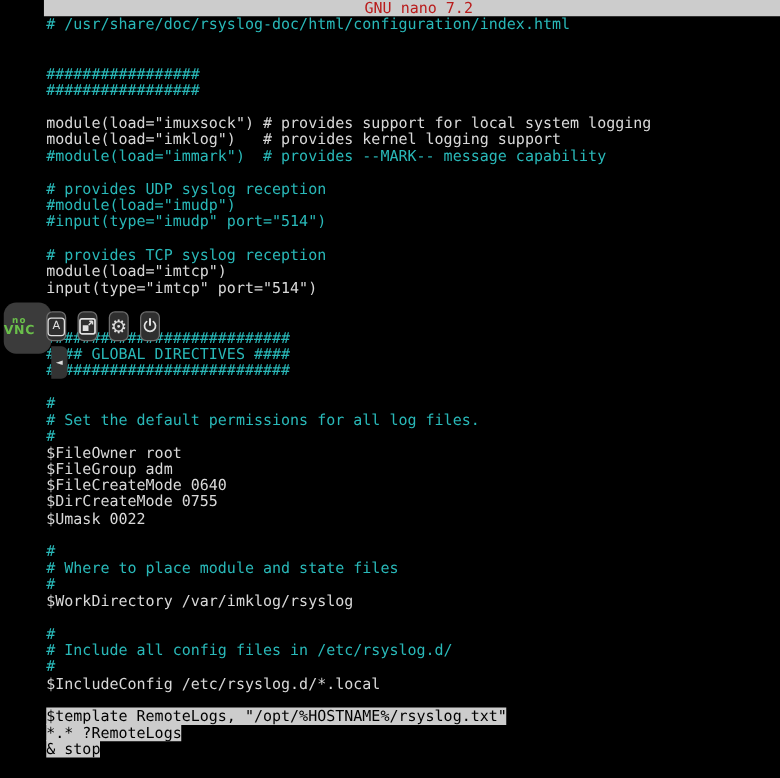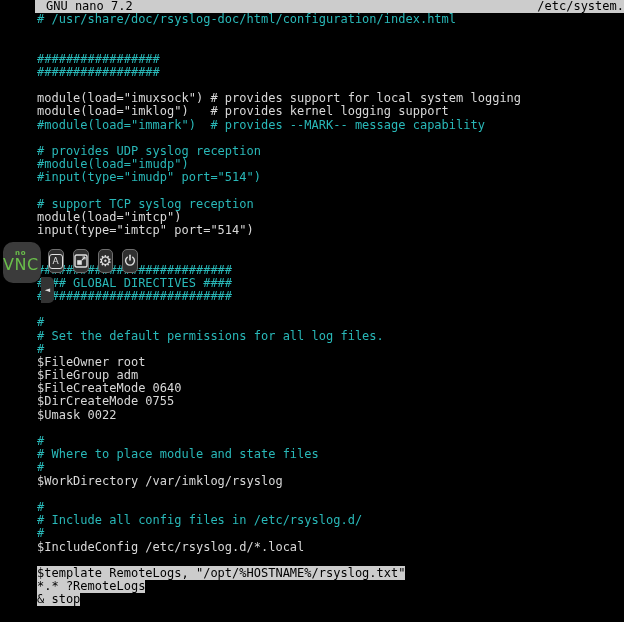--- a/index.html
+++ b/index.html
@@ -17,45 +17,45 @@
     background:var(--bg);
     font-family:"DejaVu Sans Mono", monospace;
   }
 
   
   .terminal{
     position:absolute;left:35px;top:0;width:589px;height:622px;
     background:var(--bg);overflow:hidden;
   }
   .nano-header{
-    display:flex;justify-content:space-between;
-    background:var(--selbg);color:#000000;
+    display:flex;justify-content:space-between;align-items:center;
+    background:var(--selbg);color:#b91c1c;
     height:13px;font-size:12px;line-height:13px;
-    padding-left:11px;white-space:pre;overflow:hidden;
+    padding-left:11px;white-space:pre;overflow:hidden;flex-direction:column;
   }
   .editor{
     padding-left:2px;font-size:12px;
   }
   .line{
     height:13.2px;line-height:13.2px;white-space:pre;font-size:12px;
   }
   .line.c span{color:var(--cyan);}
   .line.w span{color:var(--fg);}
   .line.sel span{background:var(--selbg);color:#000;}
 
   
   .vnc-panel{
     position:absolute;left:3px;top:242px;width:38px;
     background:var(--panel);border-radius:10px;
     display:flex;flex-direction:row;align-items:center;
     padding:7px 0 10px;gap:9px;z-index:5;
   }
   .vnc-logo{text-align:center;line-height:1;font-family:"DejaVu Sans",sans-serif;}
   .vnc-logo .no{display:block;color:var(--green);font-size:7px;font-weight:bold;letter-spacing:1px;}
-  .vnc-logo .vnc{display:block;color:var(--green);font-size:16px;font-weight:normal;letter-spacing:.5px;}
+  .vnc-logo .vnc{display:block;color:var(--green);font-size:10px;font-weight:bold;letter-spacing:.5px;}
   .vnc-btn{
     width:24px;height:24px;background:#2f2f2f;
     border:1px solid #6e6e6e;border-radius:5px;
     display:flex;align-items:center;justify-content:center;
     color:#e0e0e0;padding:0;cursor:pointer;
   }
   .kb-glyph{
     border:1px solid #e0e0e0;border-radius:3px;
     font-size:9px;line-height:1;padding:2px 3px;
     font-family:"DejaVu Sans",sans-serif;
@@ -120,21 +120,21 @@
         <div class="line c"><span>#################</span></div>
         <div class="line b"></div>
         <div class="line w"><span>module(load="imuxsock") # provides support for local system logging</span></div>
         <div class="line w"><span>module(load="imklog")   # provides kernel logging support</span></div>
         <div class="line c"><span>#module(load="immark")  # provides --MARK-- message capability</span></div>
         <div class="line b"></div>
         <div class="line c"><span># provides UDP syslog reception</span></div>
         <div class="line c"><span>#module(load="imudp")</span></div>
         <div class="line c"><span>#input(type="imudp" port="514")</span></div>
         <div class="line b"></div>
-        <div class="line c"><span># support TCP syslog reception</span></div>
+        <div class="line c"><span># provides TCP syslog reception</span></div>
         <div class="line w"><span>module(load="imtcp")</span></div>
         <div class="line w"><span>input(type="imtcp" port="514")</span></div>
         <div class="line b"></div>
         <div class="line b"></div>
         <div class="line c"><span>###########################</span></div>
         <div class="line c"><span>#### GLOBAL DIRECTIVES ####</span></div>
         <div class="line c"><span>###########################</span></div>
         <div class="line b"></div>
         <div class="line c"><span>#</span></div>
         <div class="line c"><span># Set the default permissions for all log files.</span></div>

